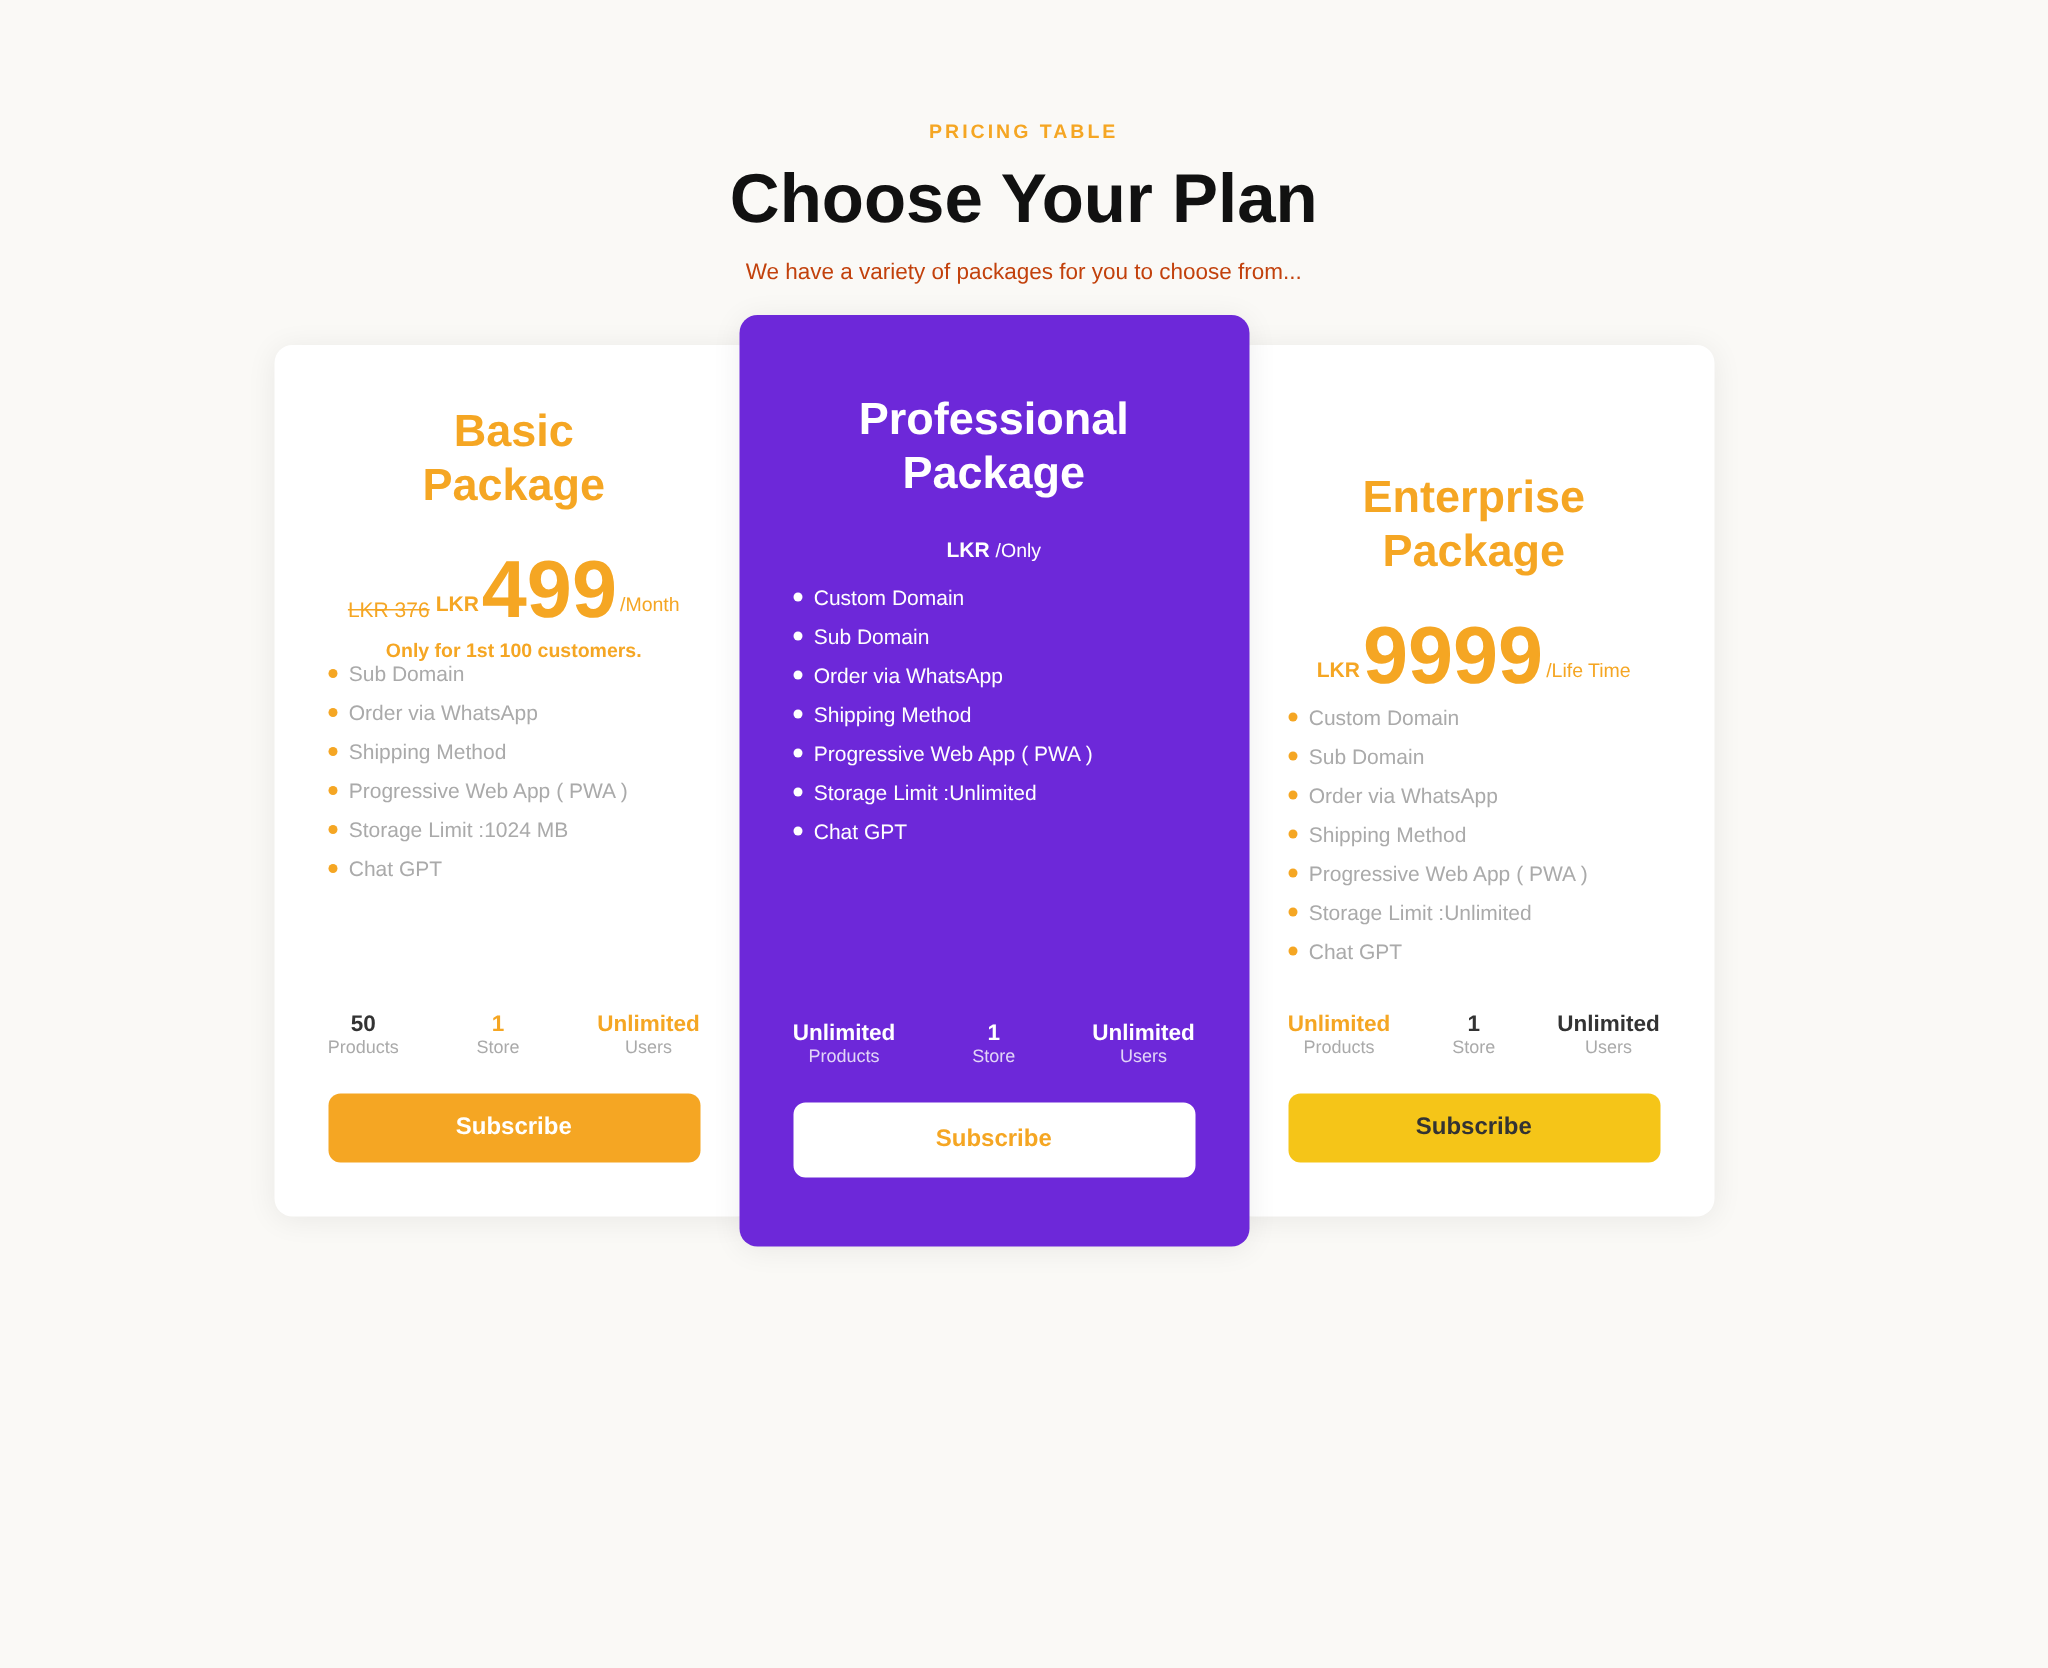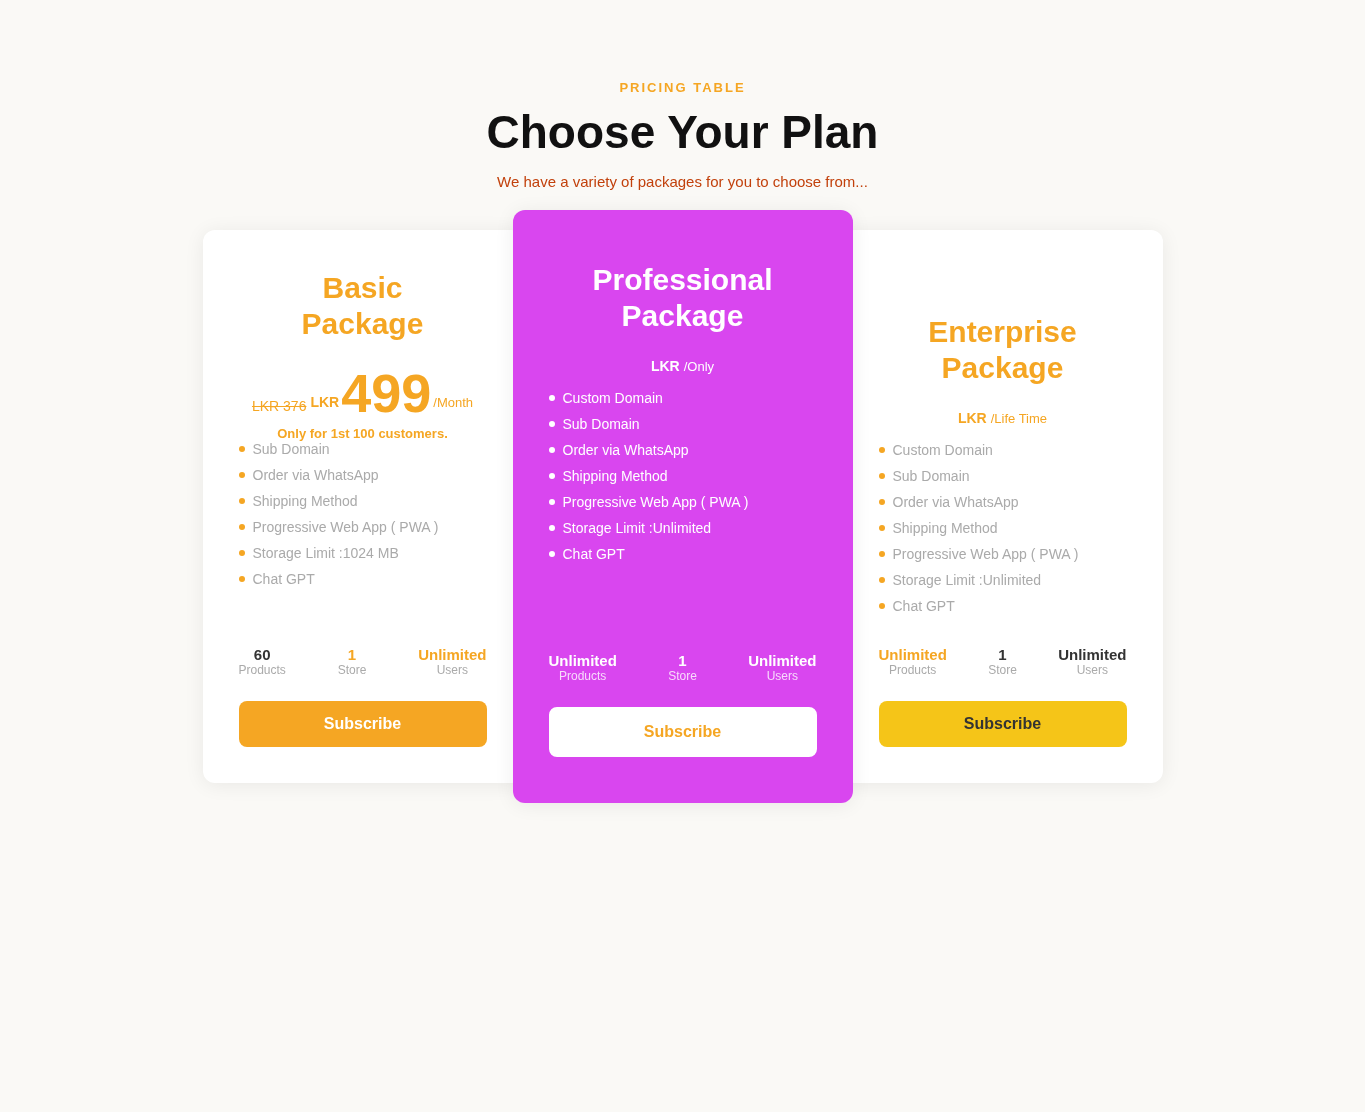--- a/index.html
+++ b/index.html
@@ -34,35 +34,34 @@
     .header .desc {
       color: #c2410c;
       font-size: 15px;
     }
     .pricing-grid {
       display: flex;
       align-items: stretch;
       gap: 0;
       max-width: 1000px;
       width: 100%;
-      justify-content: center;
     }
     .pricing-card {
       background: #fff;
       border-radius: 12px;
       padding: 40px 36px 36px;
       flex: 1;
       max-width: 320px;
       box-shadow: 0 2px 20px rgba(0,0,0,0.07);
       position: relative;
       display: flex;
       flex-direction: column;
     }
     .pricing-card.featured {
-      background: #d946ef;
+      background: #6d28d9;
       border-radius: 12px;
       z-index: 2;
       margin: -20px -10px;
       padding: 52px 36px 46px;
       max-width: 340px;
     }
     .card-title {
       text-align: center;
       font-size: 30px;
       font-weight: 800;
@@ -240,21 +239,21 @@
           <span class="bullet"></span>
           <span>Storage Limit :1024 MB</span>
         </li>
         <li>
           <span class="bullet"></span>
           <span>Chat GPT</span>
         </li>
       </ul>
       <div class="stats-row">
         <div class="stat-item">
-          <div class="stat-val">60</div>
+          <div class="stat-val">50</div>
           <div class="stat-label">Products</div>
         </div>
         <div class="stat-item">
           <div class="stat-val highlight">1</div>
           <div class="stat-label">Store</div>
         </div>
         <div class="stat-item">
           <div class="stat-val highlight">Unlimited</div>
           <div class="stat-label">Users</div>
         </div>
@@ -310,20 +309,21 @@
           <div class="stat-val">Unlimited</div>
           <div class="stat-label">Users</div>
         </div>
       </div>
       <button class="subscribe-btn btn-white">Subscribe</button>
     </div>
     <div class="pricing-card enterprise">
       <div class="card-title">Enterprise<br>Package</div>
       <div class="price-row">
         <span class="price-currency">LKR</span>
+        <span class="price-amount">9999</span>
         <span class="price-period">/Life Time</span>
       </div>
       <ul class="features-list">
         <li>
           <span class="bullet"></span>
           <span>Custom Domain</span>
         </li>
         <li>
           <span class="bullet"></span>
           <span>Sub Domain</span>

